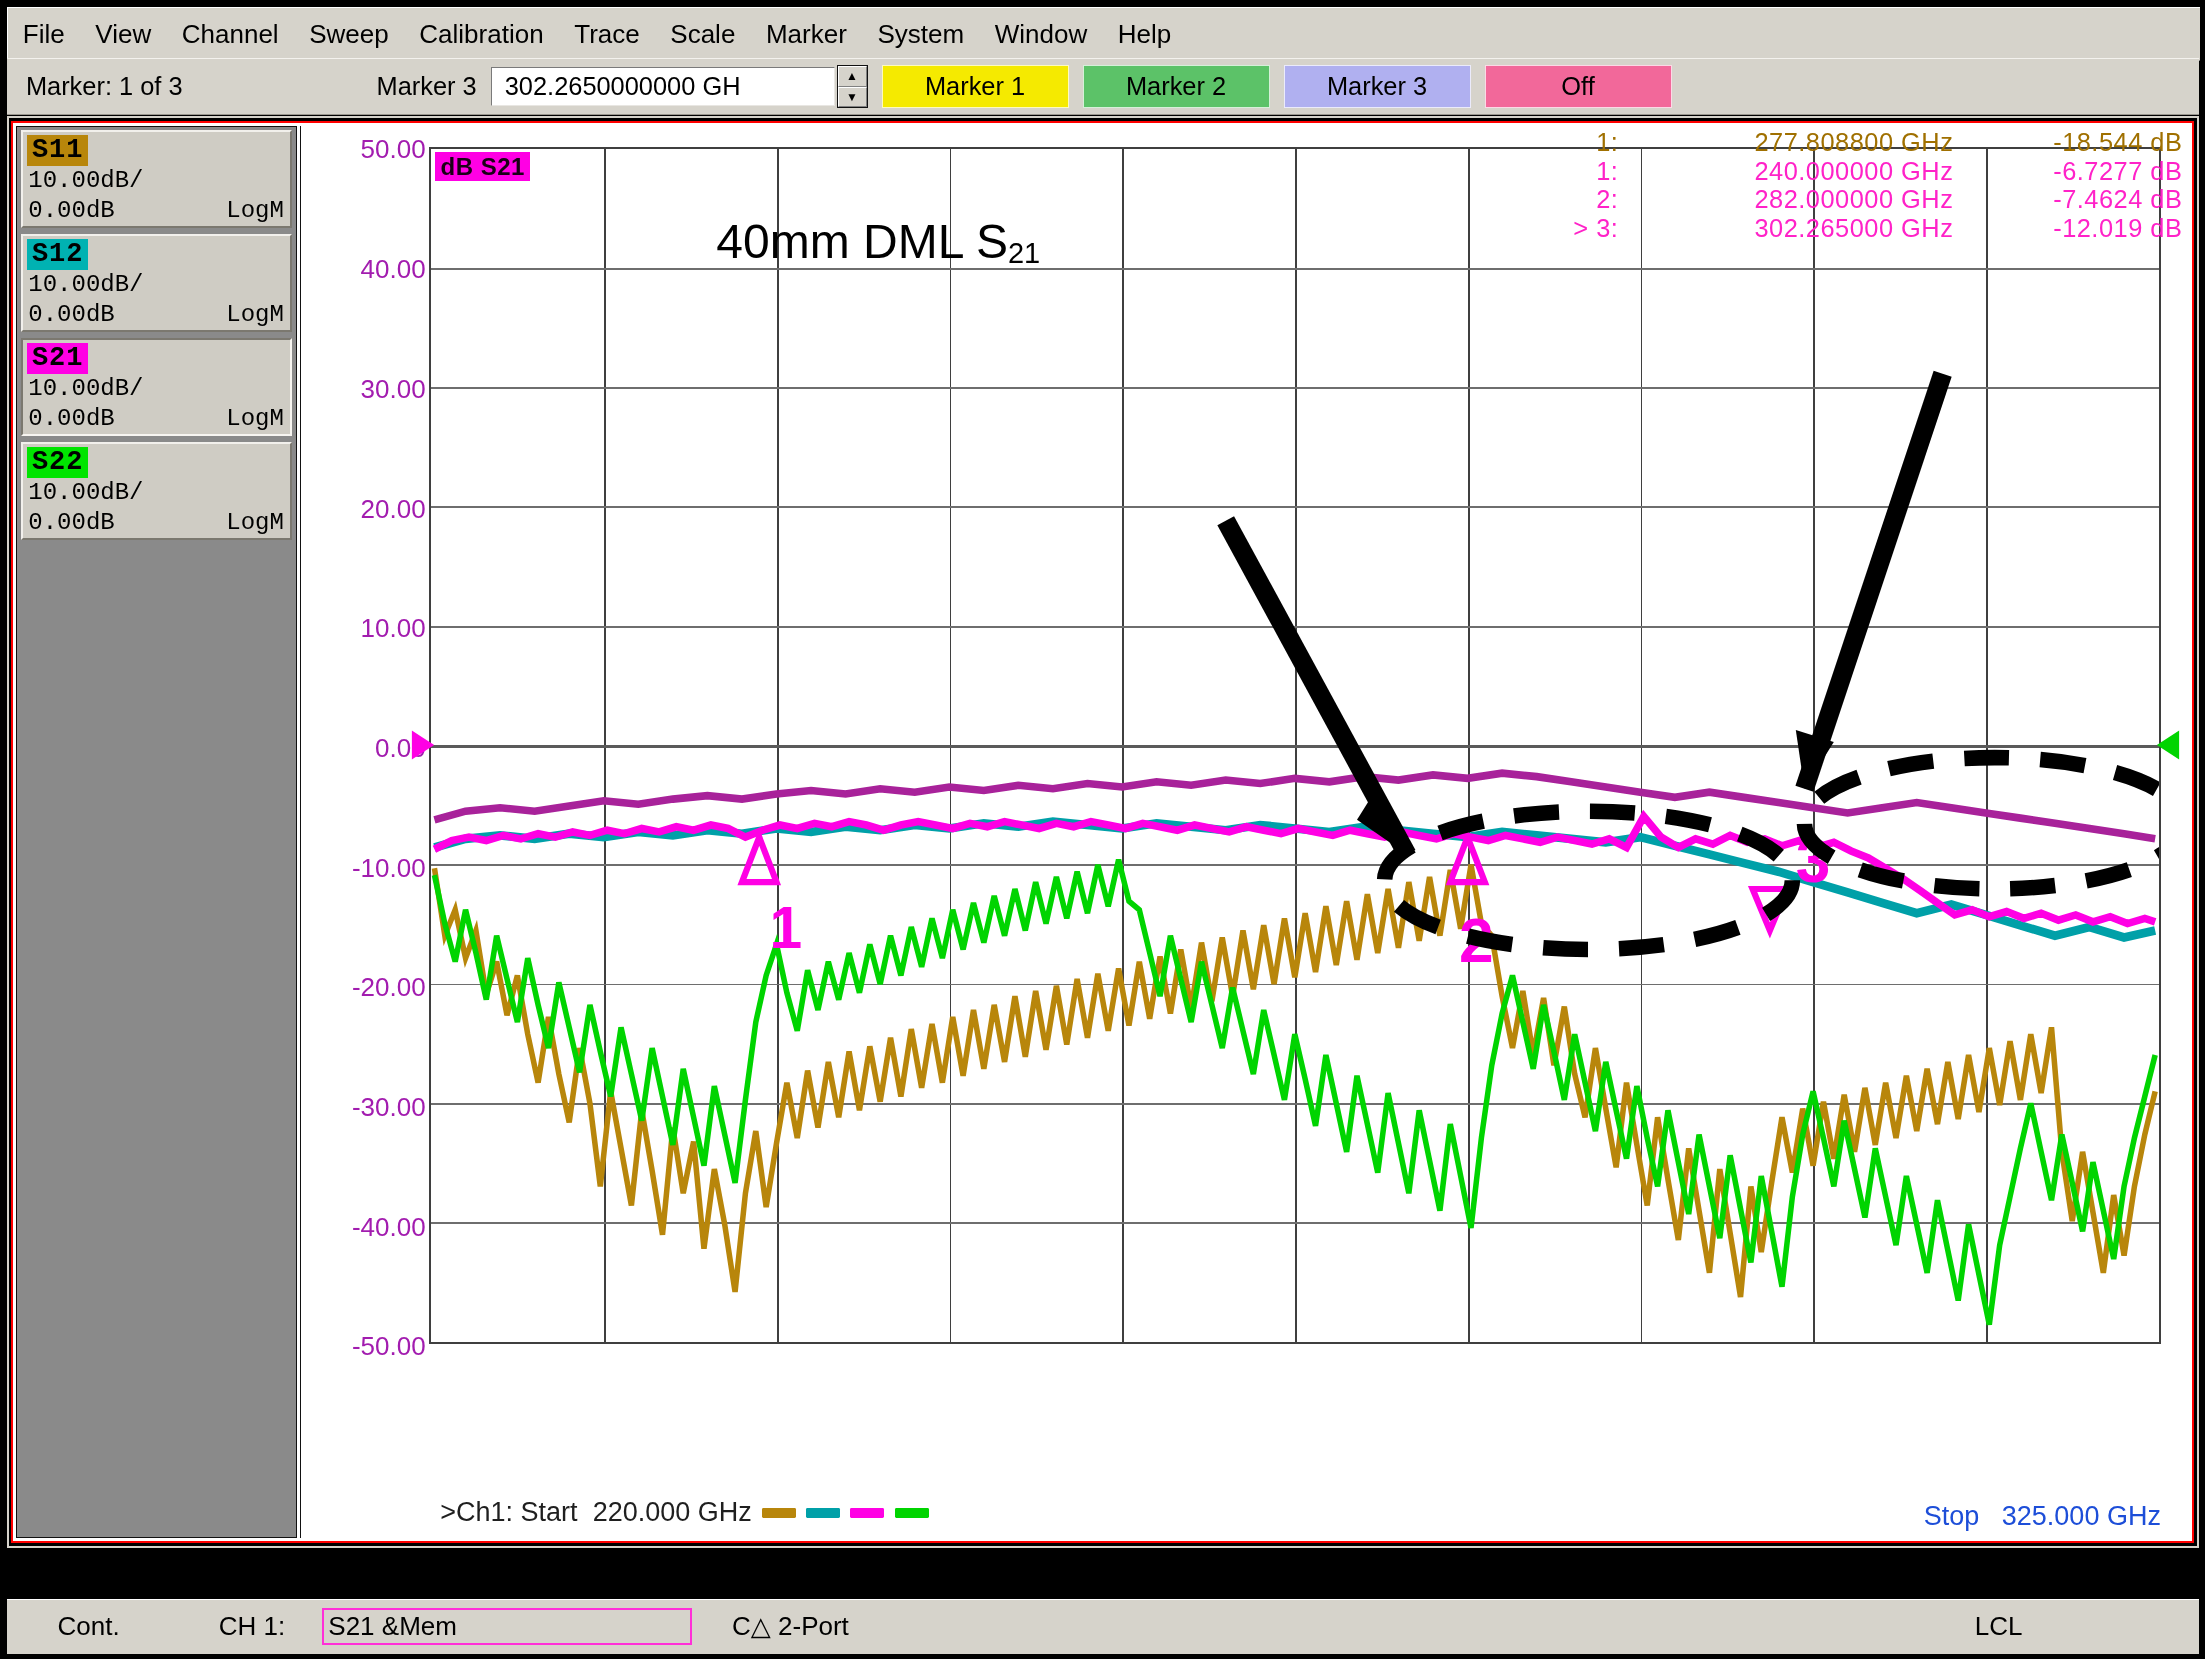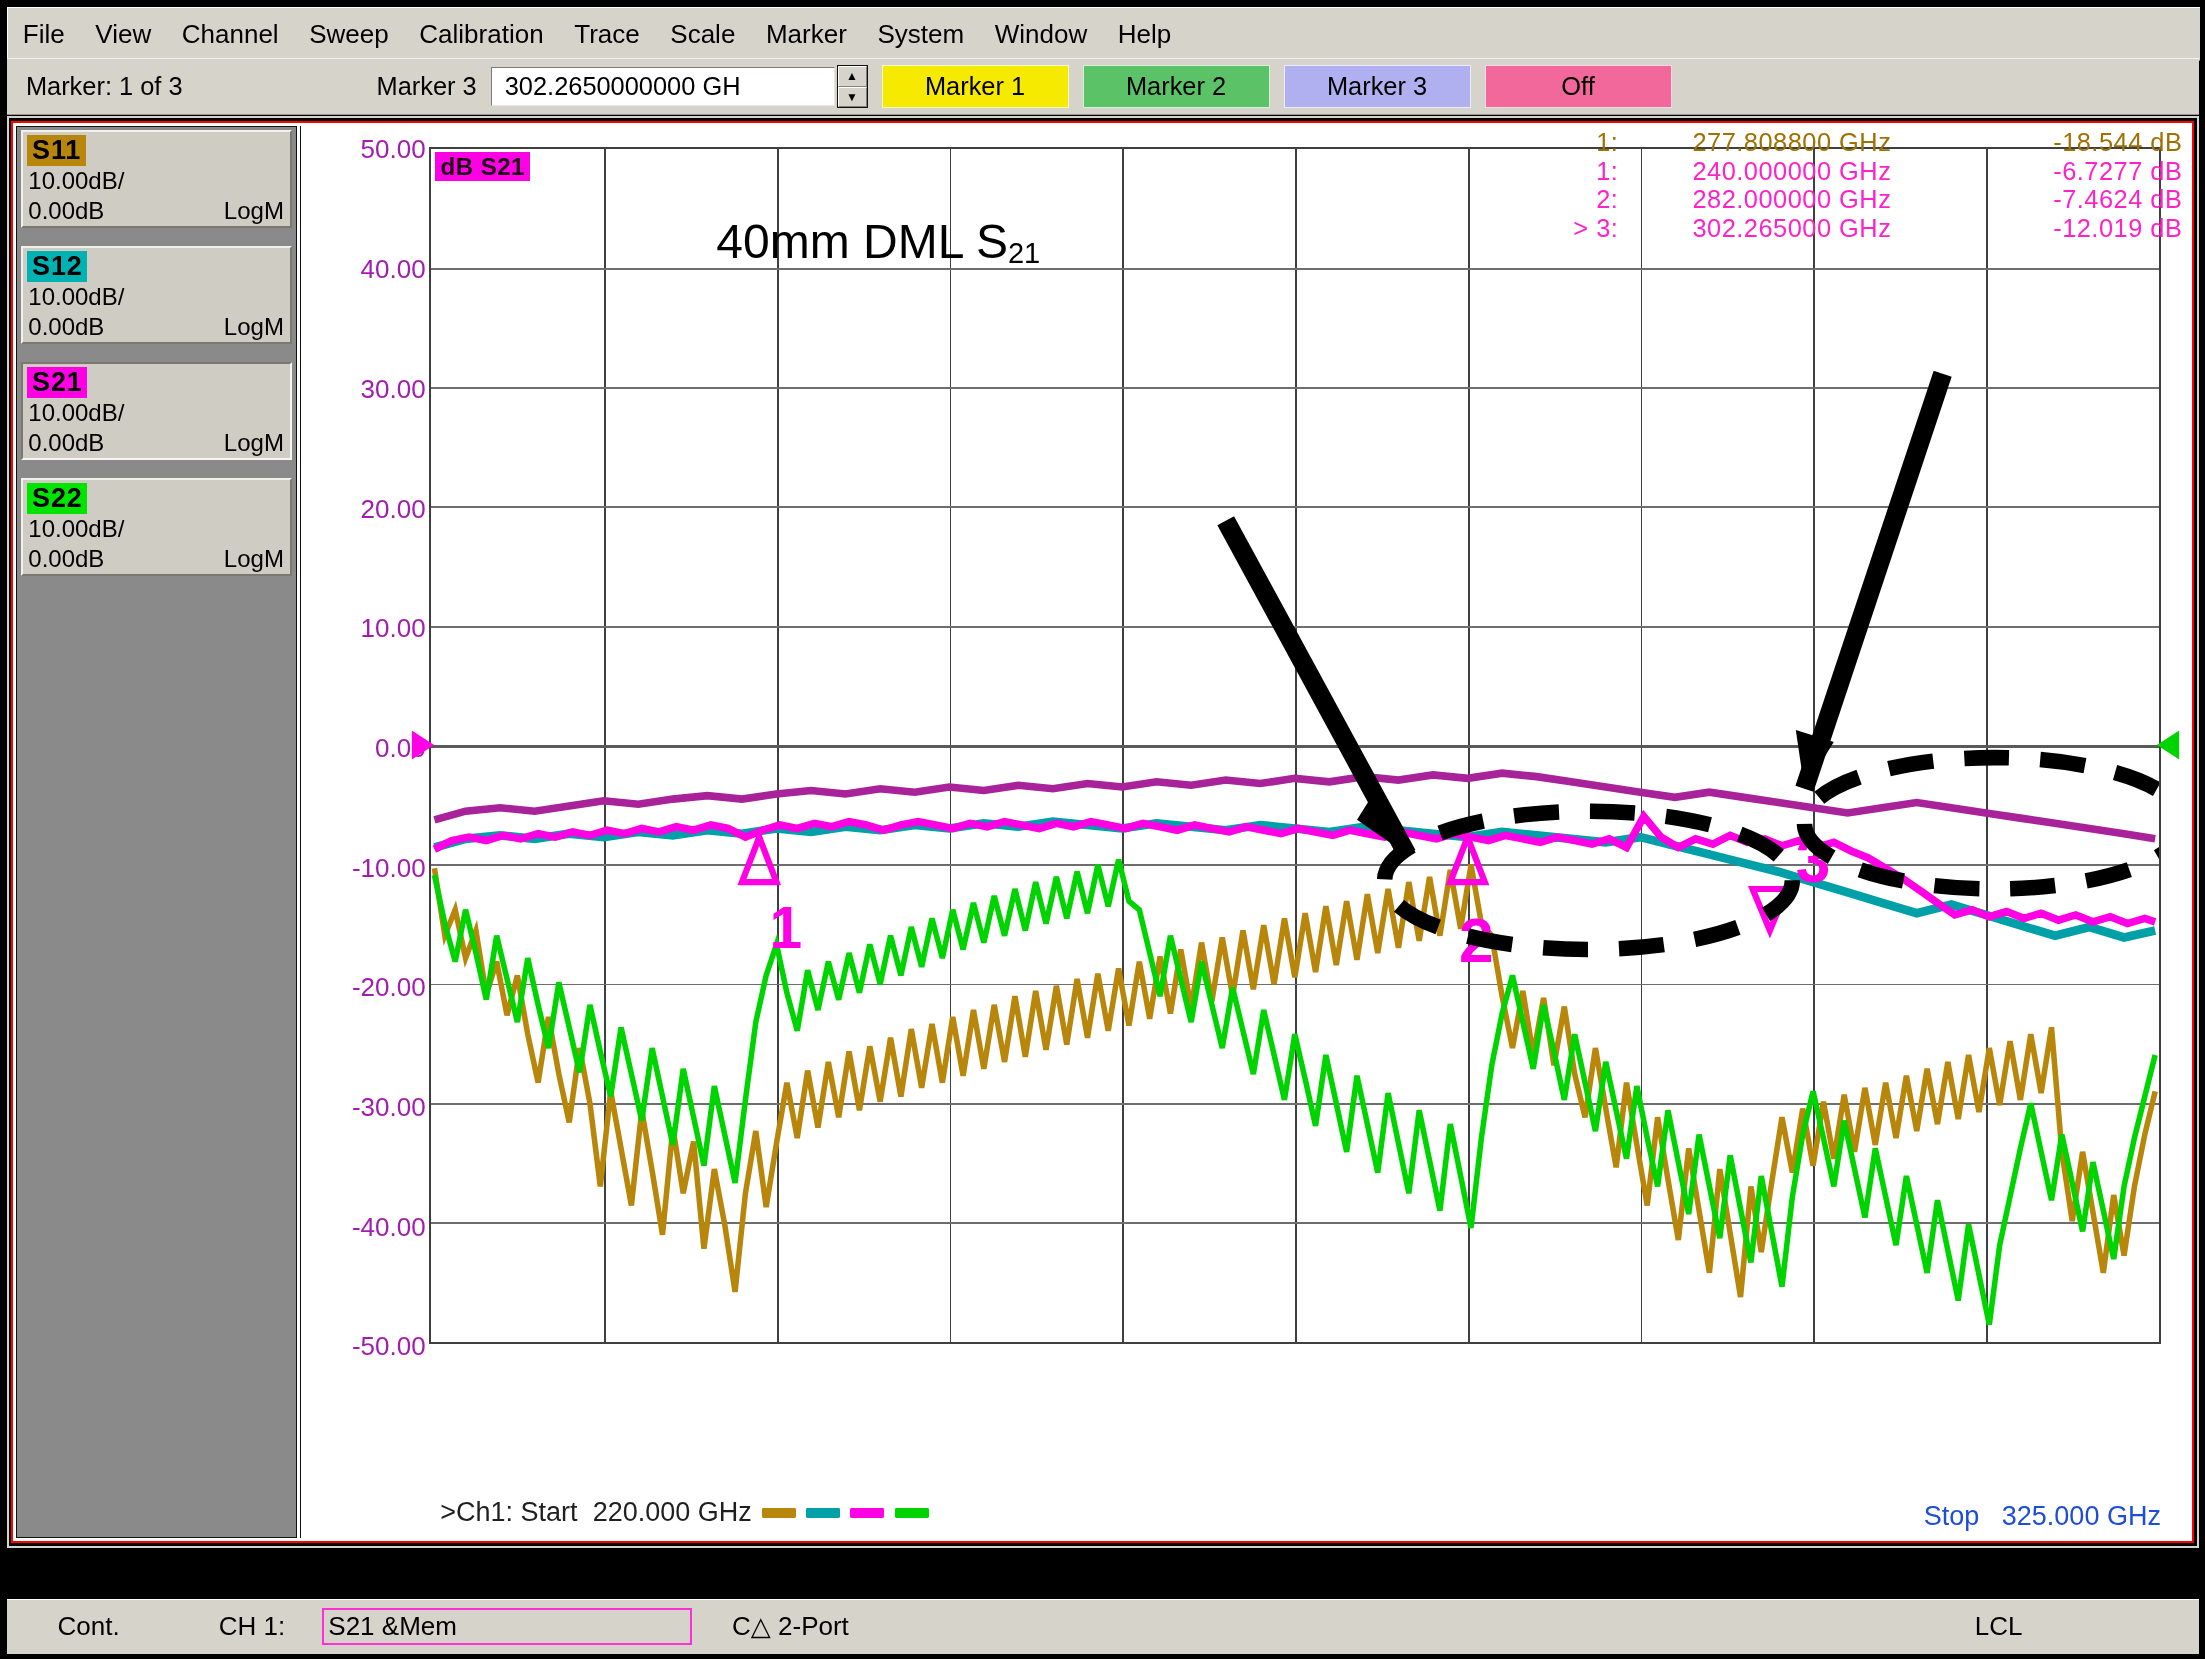--- a/index.html
+++ b/index.html
@@ -61,23 +61,23 @@
     position:absolute;left:2.8px;top:2.8px;right:2.8px;bottom:2.8px;
     border:2.8px solid #ff0000;box-sizing:border-box;background:#fff;
   }
   
   .tracelist{
     position:absolute;left:2.8px;top:2.8px;width:281px;bottom:2.8px;
     background:#8a8a8a;border:1.8px solid #111;box-sizing:border-box;
     padding:3.7px 3.7px 0 3.7px;
   }
   .tracecard{
-    width:100%;height:98px;background:#cfccc4;margin-bottom:18px;
+    width:100%;height:98px;background:#cfccc4;margin-bottom:6px;
     border:2.3px solid #f2f0ec;border-right-color:#7b786f;border-bottom-color:#7b786f;
-    box-sizing:border-box;position:relative;
+    box-sizing:border-box;position:relative;font-family:Liberation Mono, monospace;
   }
   .tracecard.selected{
     border-color:#7b786f;border-right-color:#f7f5f1;border-bottom-color:#f7f5f1;
   }
   .tc-tag{
     position:absolute;left:4.6px;top:2.8px;padding:0 4.6px;height:30.5px;
     font-size:27px;font-weight:bold;color:#000;line-height:30.5px;
     letter-spacing:0.9px;
   }
   .tc-l1{position:absolute;left:5.5px;top:35px;font-size:24px;color:#000;white-space:nowrap;}
@@ -102,21 +102,21 @@
   .gh.zero{height:2.8px;background:#5a5a5a;}
   .unitbox{
     position:absolute;left:3.7px;top:3.7px;background:#ff00e4;color:#1a0016;
     font-size:24px;font-weight:bold;padding:1.8px 5.5px;line-height:1.05;
     letter-spacing:0.5px;
   }
   
   .mkreadout{position:absolute;right:6.5px;top:2.8px;width:647px;}
   .mkrow{display:flex;font-size:25.4px;line-height:1.12;white-space:nowrap;letter-spacing:0.5px;}
   .mkrow .c1{width:83px;text-align:right;padding-right:12px;}
-  .mkrow .c2{width:323px;text-align:center;}
+  .mkrow .c2{width:323px;text-align:right;}
   .mkrow .c3{flex:1;text-align:right;}
   
   .annot{
     position:absolute;font-size:48px;color:#000;white-space:nowrap;
     font-family:"Liberation Sans",sans-serif;
   }
   .annot sub{font-size:29px;vertical-align:-0.18em;}
   
   .gfoot-l{position:absolute;left:139px;bottom:10px;font-size:27px;color:#1f1f1f;display:flex;align-items:center;white-space:nowrap;}
   .swatch{display:inline-block;width:34px;height:10.2px;margin-left:10.2px;border-radius:1.4px;}

